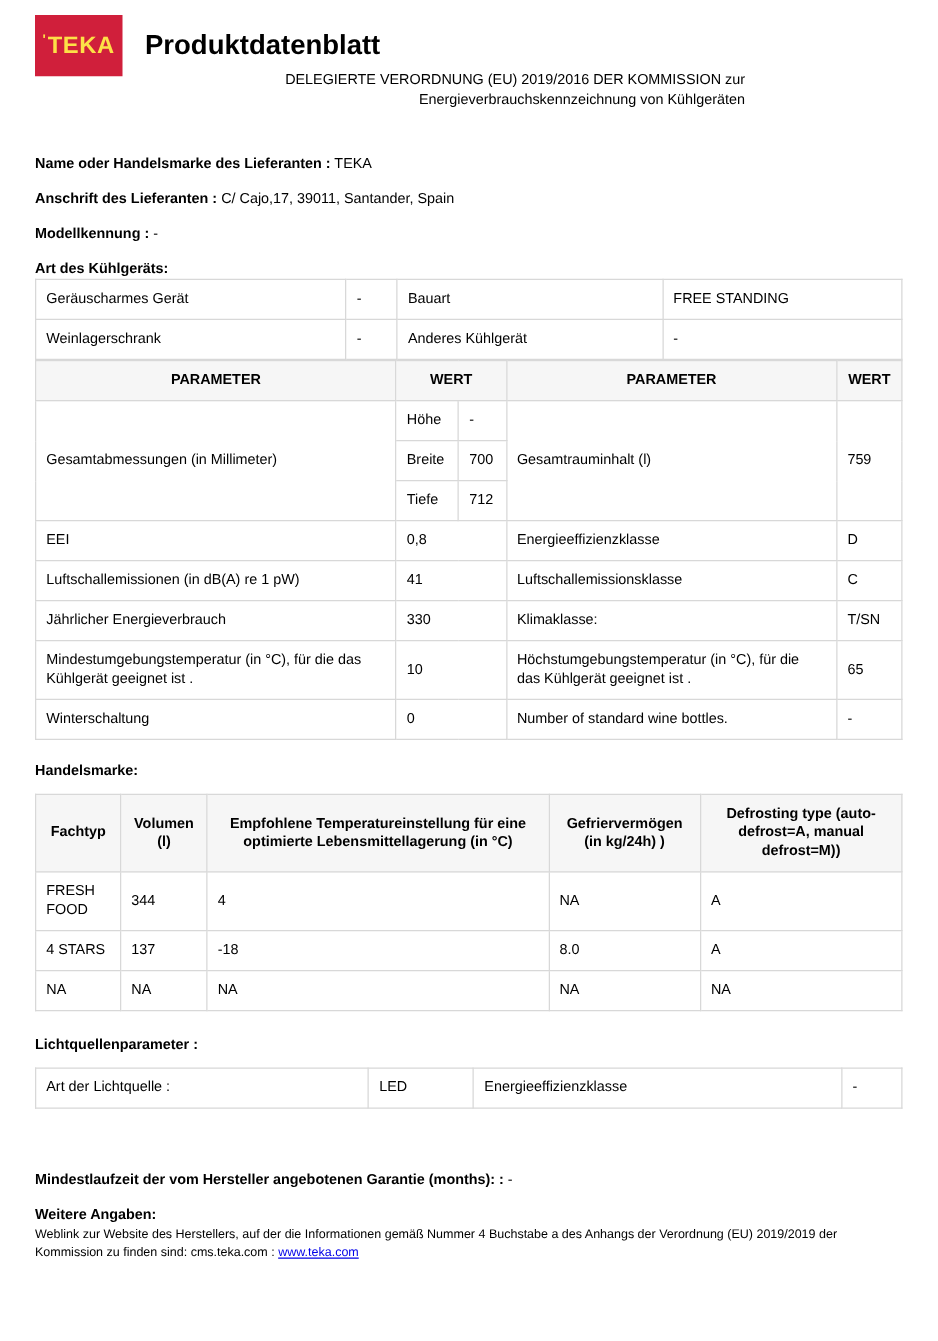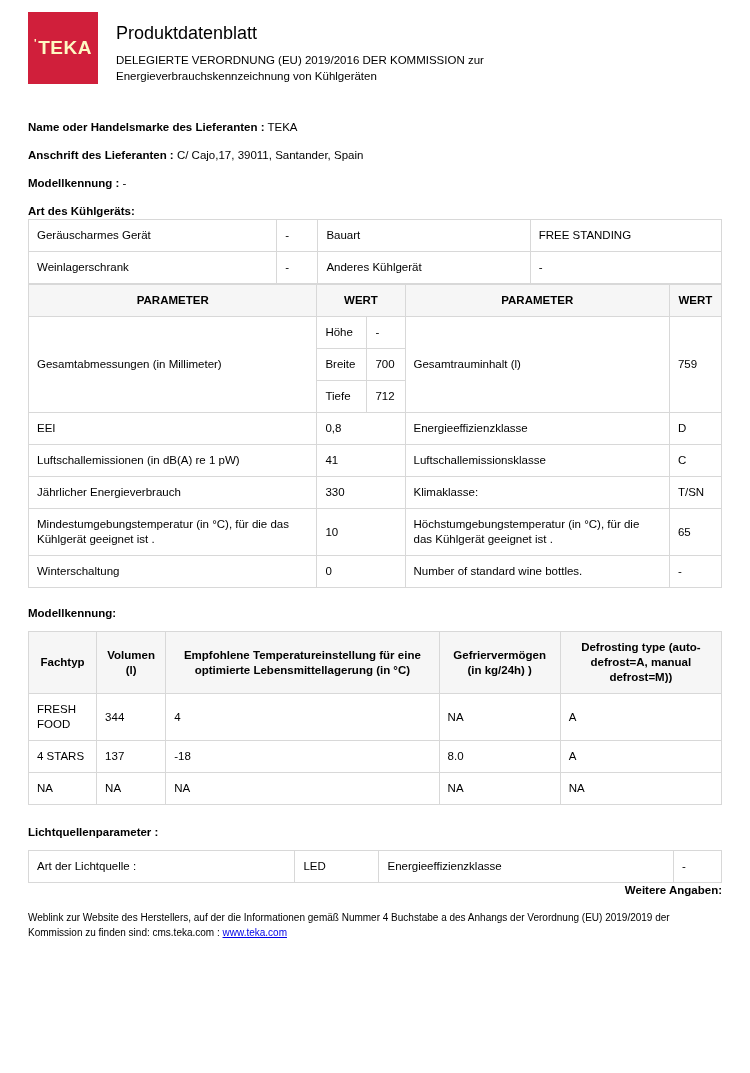--- a/index.html
+++ b/index.html
@@ -9,32 +9,32 @@
     height: 1073px;
     background: #ffffff;
     padding: 12px 28px 20px 28px;
     font-family: "Liberation Sans", sans-serif;
     color: #000;
     overflow: hidden;
   }
   
   .header { display: flex; gap: 18px; align-items: flex-start; }
   .logo {
-    width: 70px; height: 72px;
+    width: 70px; height: 49px;
     background: #d01f3b;
-    color: #fef9c3;
+    color: #fde047;
     display: flex; align-items: center; justify-content: center;
     font-weight: bold; font-size: 19px; letter-spacing: 0.5px;
     flex: 0 0 auto;
     text-align: right;
   }
   .logo .tick { font-size: 11px; vertical-align: 7px; margin-right: 1px; font-weight: bold; }
   .header-text { padding-top: 12px; }
-  .title { font-size: 18px; font-weight: normal; line-height: 1.1; }
-  .subtitle { font-size: 11.5px; line-height: 1.4; margin-top: 8px; max-width: 480px; }
+  .title { font-size: 22px; font-weight: bold; line-height: 1.1; }
+  .subtitle { font-size: 11.5px; line-height: 1.4; margin-top: 8px; max-width: 480px; text-align: right; }
 
   
   .info { margin-top: 36px; }
   .line { margin: 0 0 13px 0; font-size: 11.5px; line-height: 15px; }
   .line b { font-weight: bold; }
 
   
   .sec { font-weight: bold; font-size: 11.5px; margin: 0 0 10px 0; line-height: 15px; }
 
   
@@ -166,21 +166,21 @@
       </tr>
       <tr>
         <td>Winterschaltung</td>
         <td colspan="2">0</td>
         <td>Number of standard wine bottles.</td>
         <td>-</td>
       </tr>
     </tbody>
   </table>
 
-  <p class="sec mt18">Modellkennung:</p>
+  <p class="sec mt18">Handelsmarke:</p>
   <table>
     <colgroup>
         <col style="width:68px">
         <col style="width:69px">
         <col style="width:273px">
         <col style="width:121px">
         <col style="width:161px">
       </colgroup>
     <thead>
       <tr>
@@ -227,17 +227,18 @@
     <tbody>
       <tr>
         <td>Art der Lichtquelle :</td>
         <td>LED</td>
         <td>Energieeffizienzklasse</td>
         <td>-</td>
       </tr>
     </tbody>
   </table>
 
-
-  <p class="sec" style="margin-bottom:12px;text-align:right;">Weitere Angaben:</p>
+  <p class="line gap-big"><b>Mindestlaufzeit der vom Hersteller angebotenen Garantie (months): :</b> <span>-</span></p>
+
+  <p class="sec" style="margin-bottom:0;">Weitere Angaben:</p>
   <p class="weblink-par"><span>Weblink zur Website des Herstellers, auf der die Informationen gemäß Nummer 4 Buchstabe a des Anhangs der Verordnung (EU) 2019/2019 der Kommission zu finden sind: cms.teka.com :</span> <a class="weblink" style="color: rgb(0, 0, 232);">www.teka.com</a></p>
 
 </div>
 
 </body></html>

